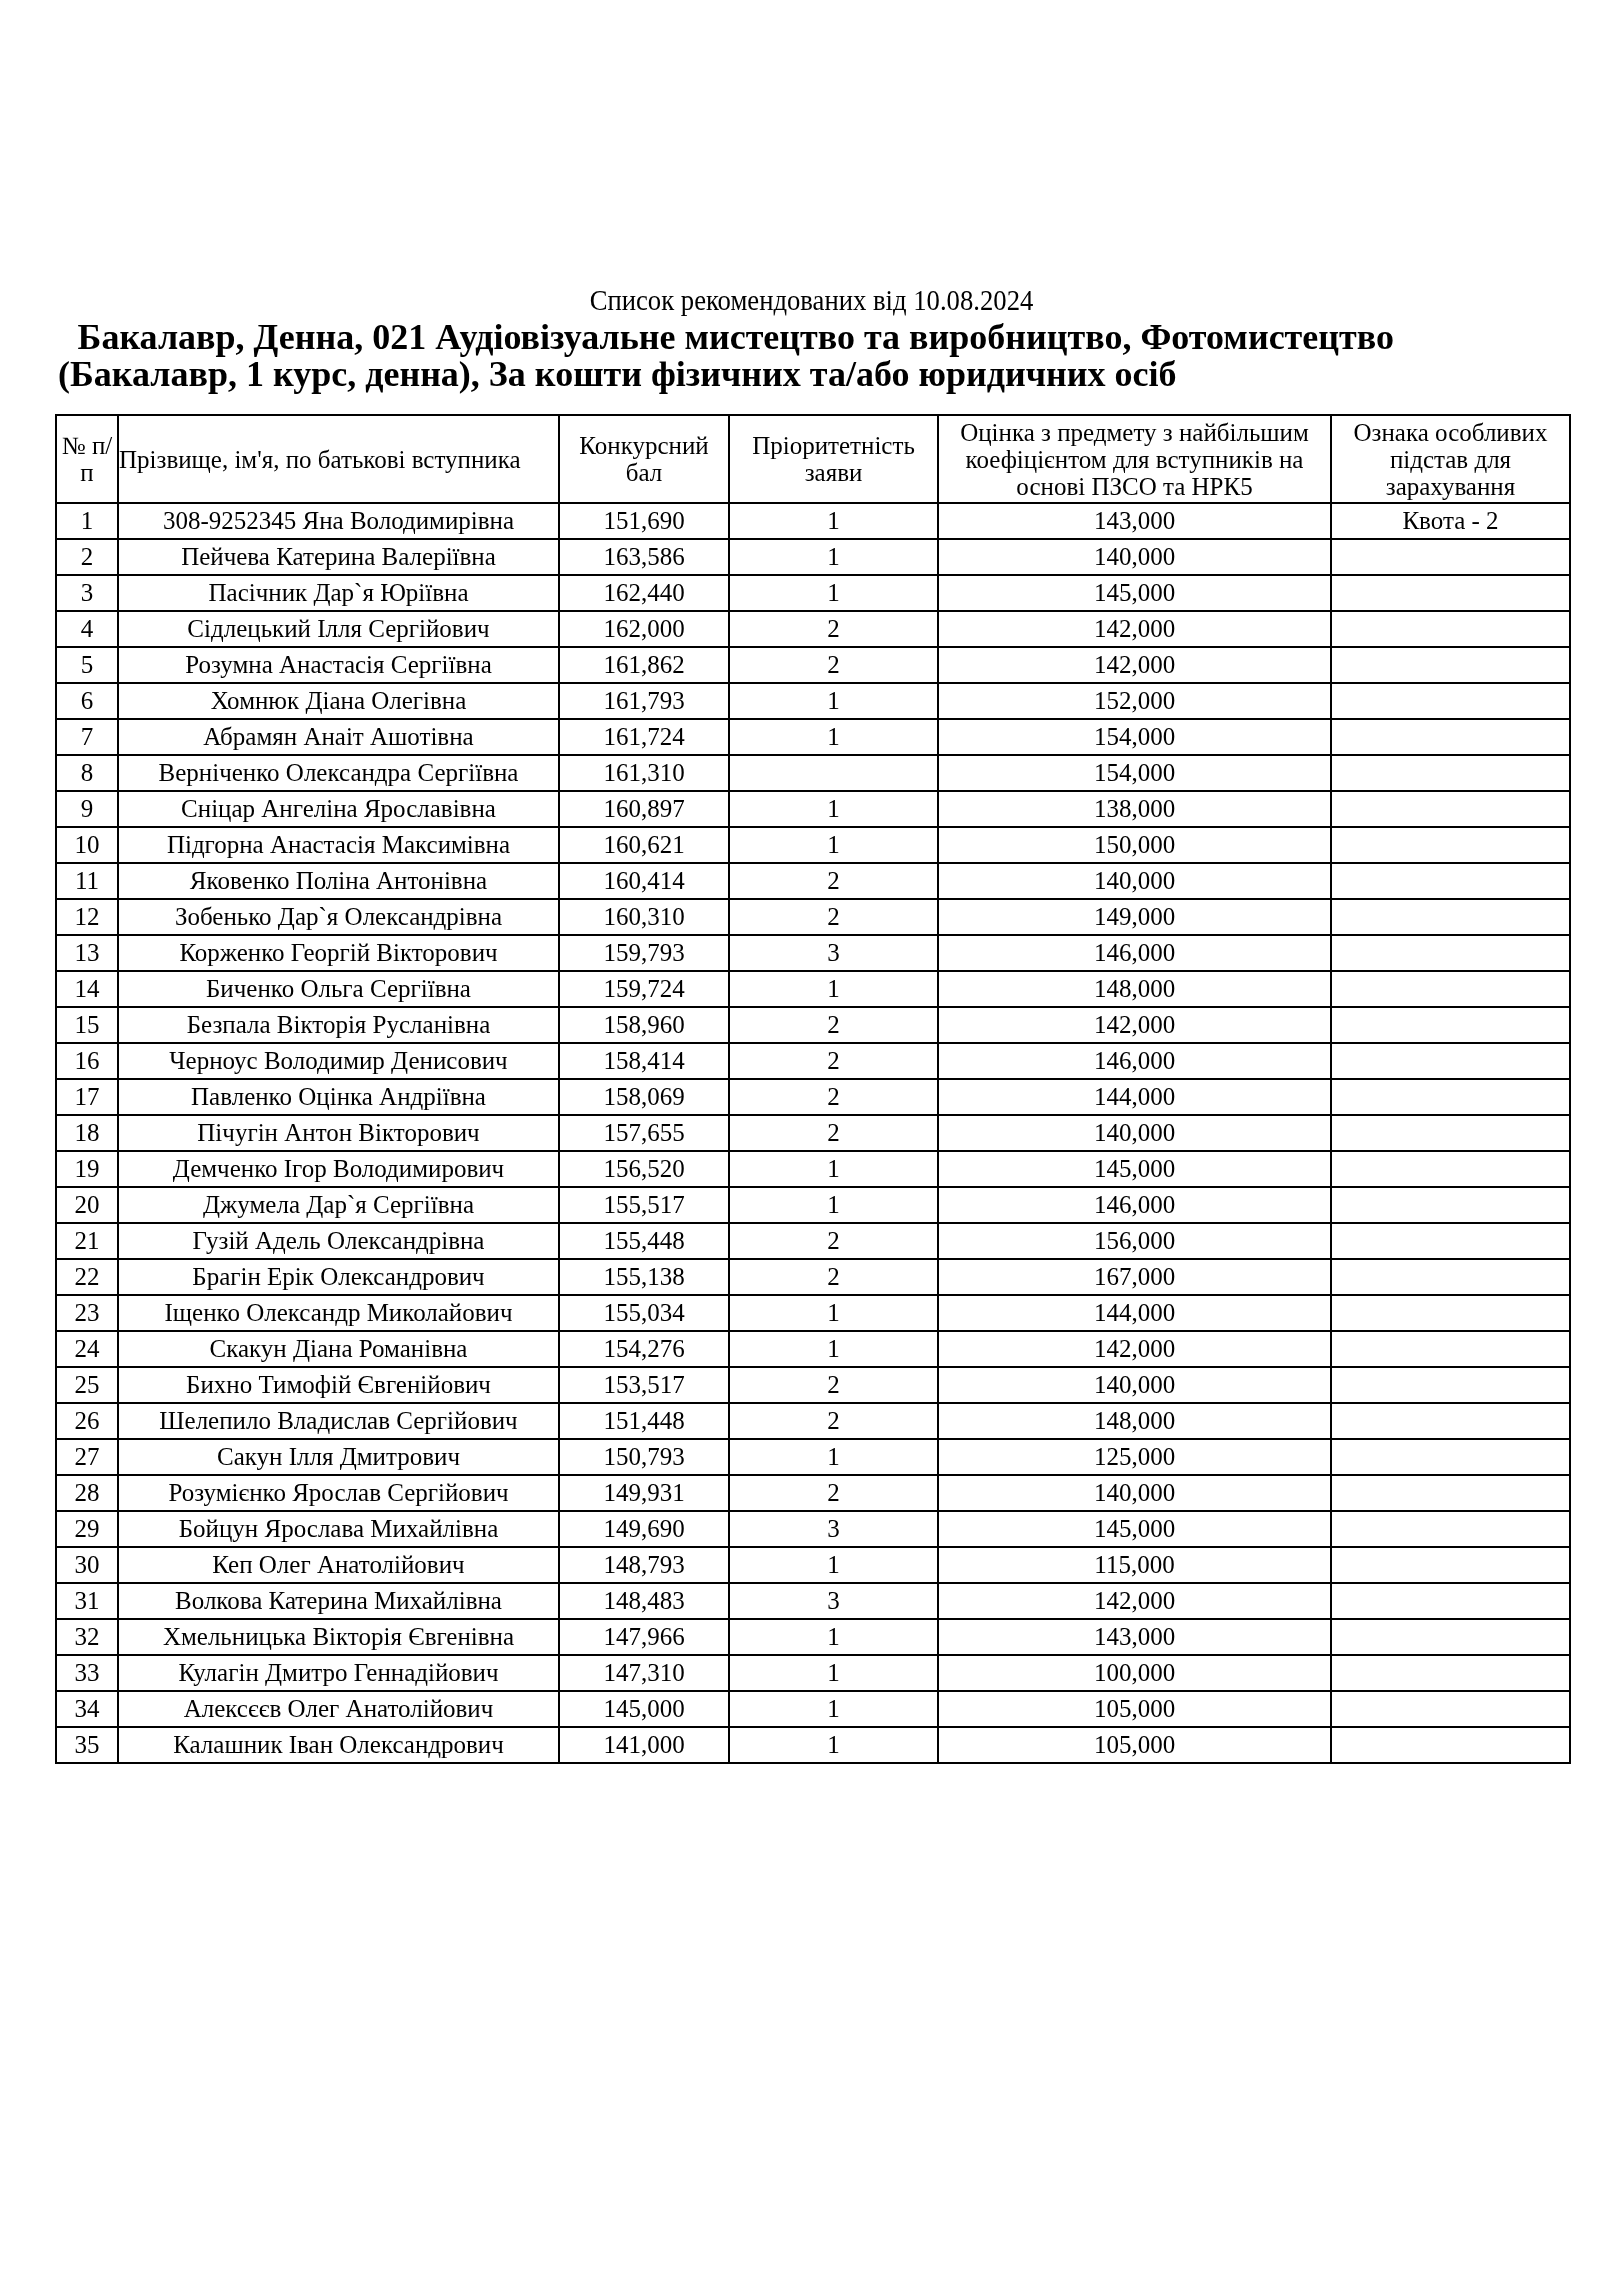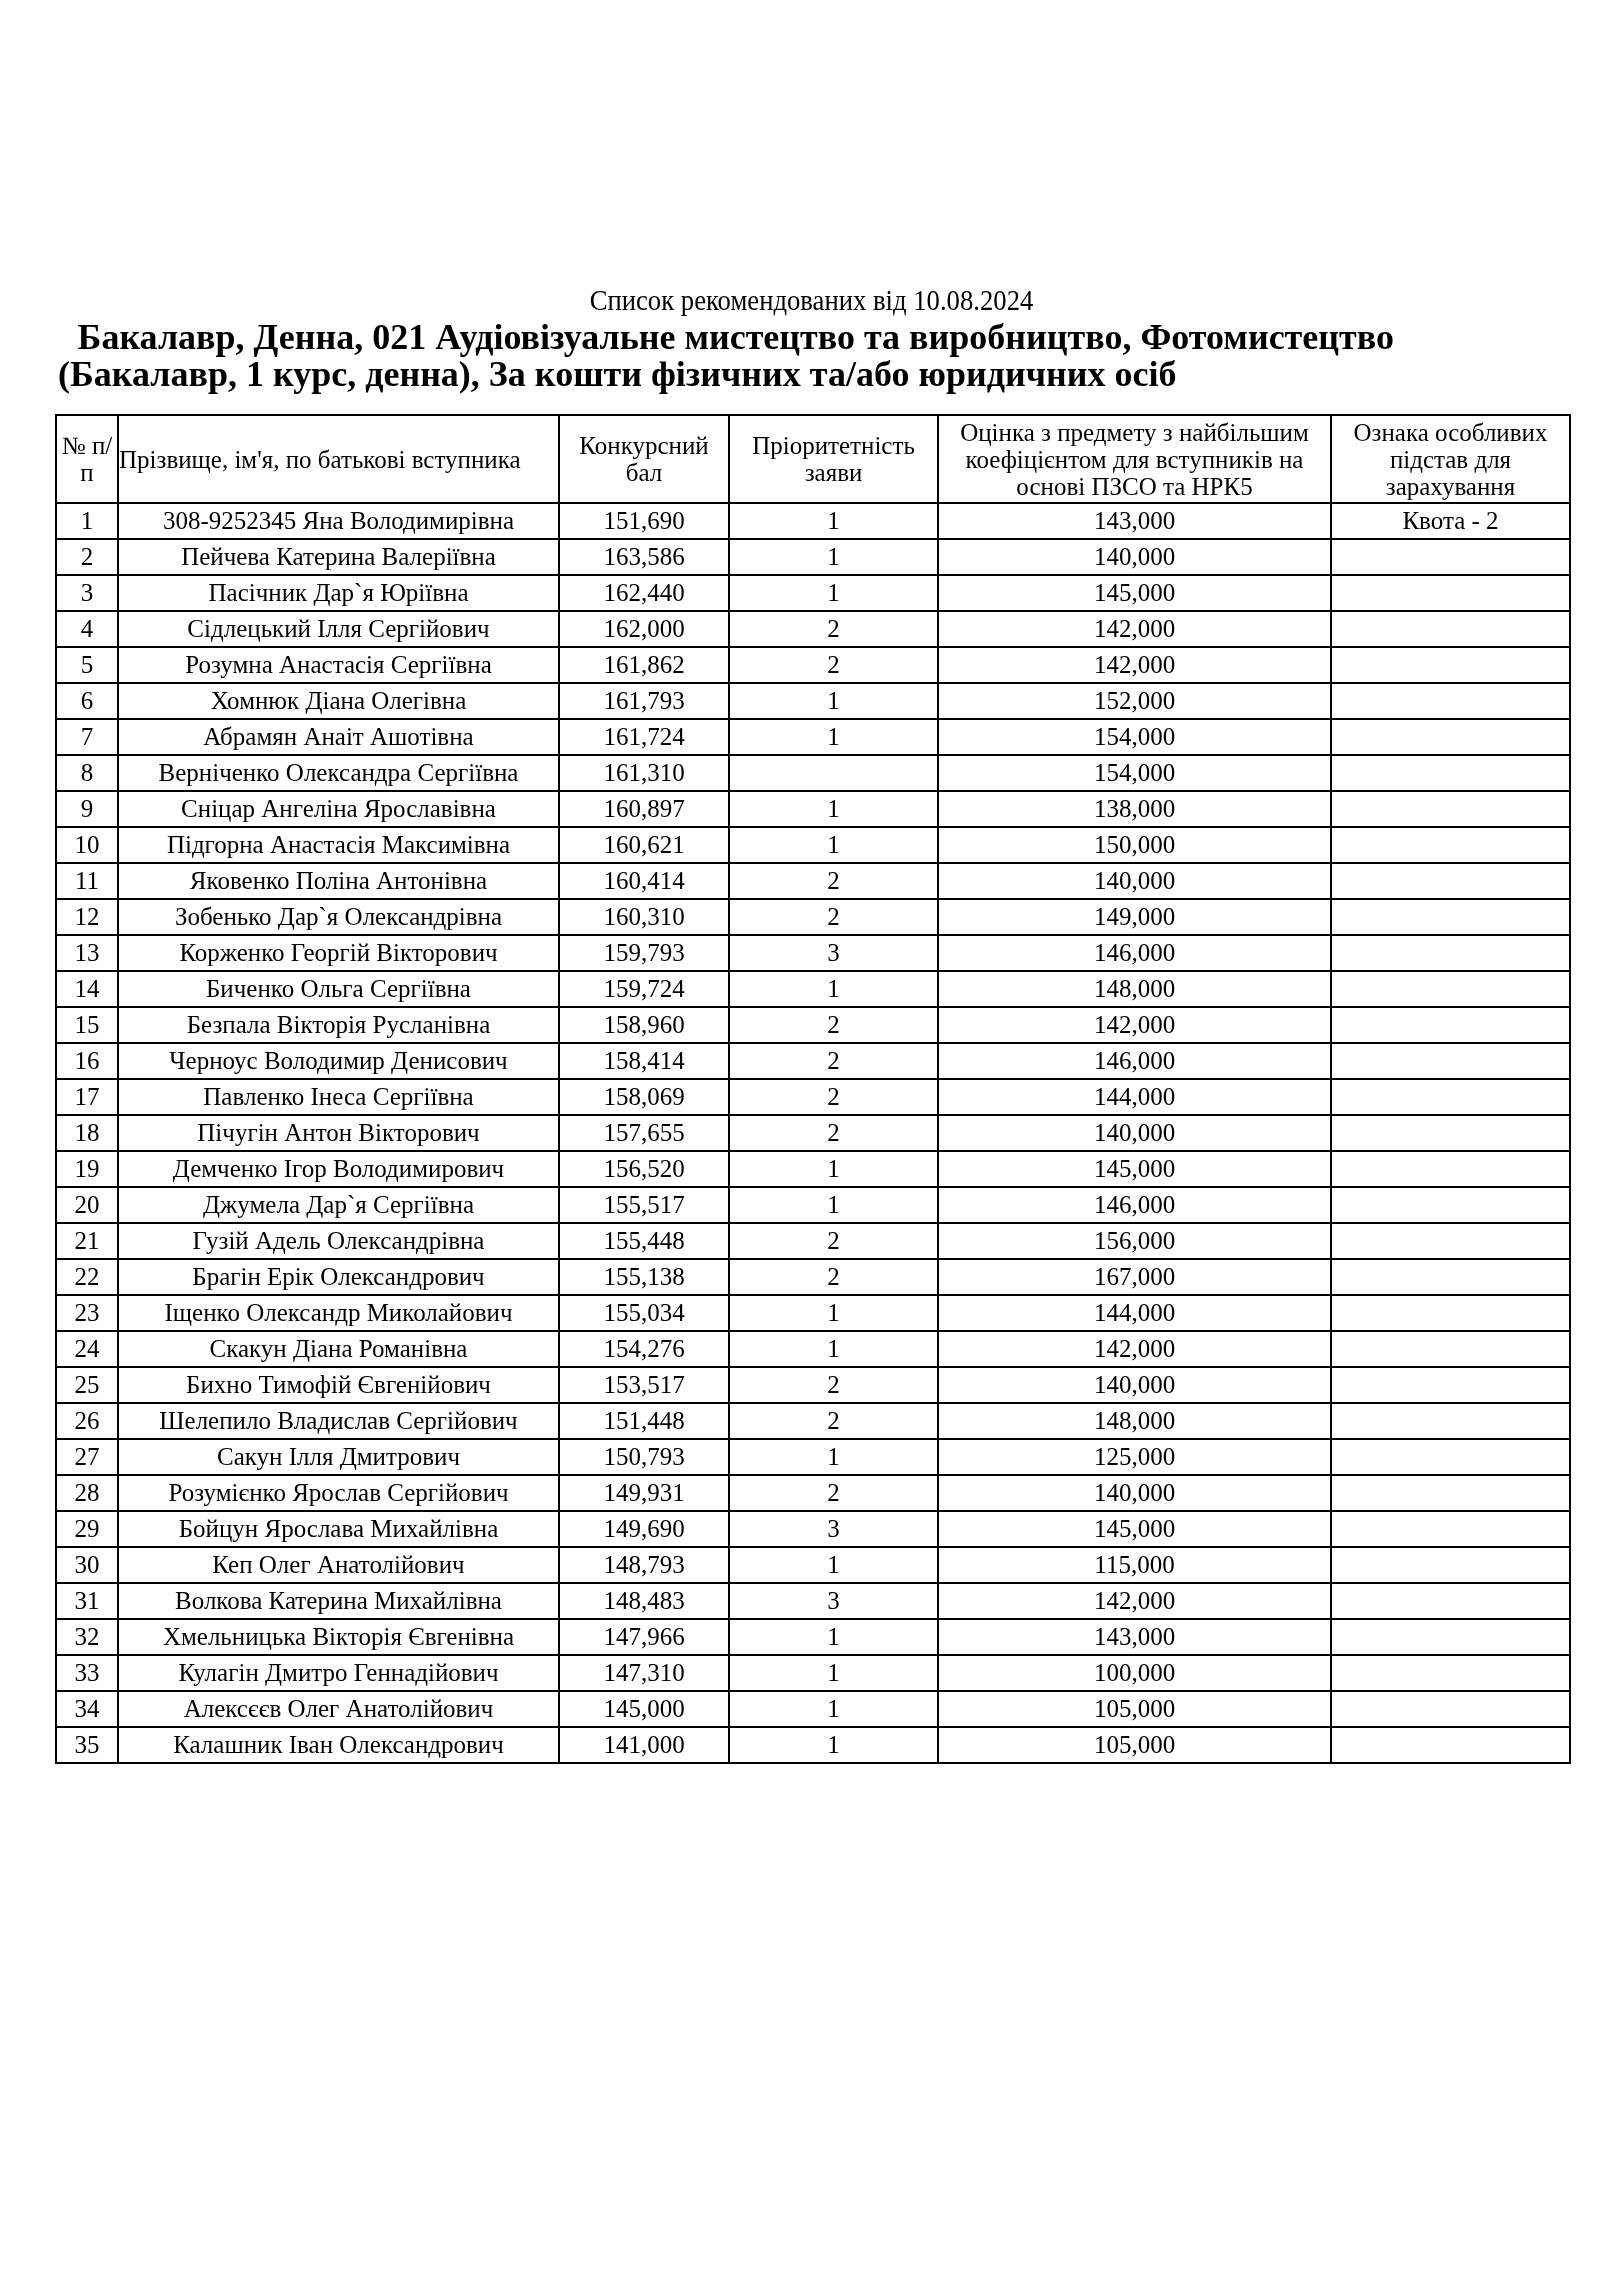--- a/index.html
+++ b/index.html
@@ -178,21 +178,21 @@
         <tr>
           <td class="c">16</td>
           <td class="l">Черноус Володимир Денисович</td>
           <td class="c">158,414</td>
           <td class="c">2</td>
           <td class="c">146,000</td>
           <td class="c"></td>
         </tr>
         <tr>
           <td class="c">17</td>
-          <td class="l">Павленко Інеса Сергіївна</td>
+          <td class="l">Павленко Оцінка Андріївна</td>
           <td class="c">158,069</td>
           <td class="c">2</td>
           <td class="c">144,000</td>
           <td class="c"></td>
         </tr>
         <tr>
           <td class="c">18</td>
           <td class="l">Пічугін Антон Вікторович</td>
           <td class="c">157,655</td>
           <td class="c">2</td>

